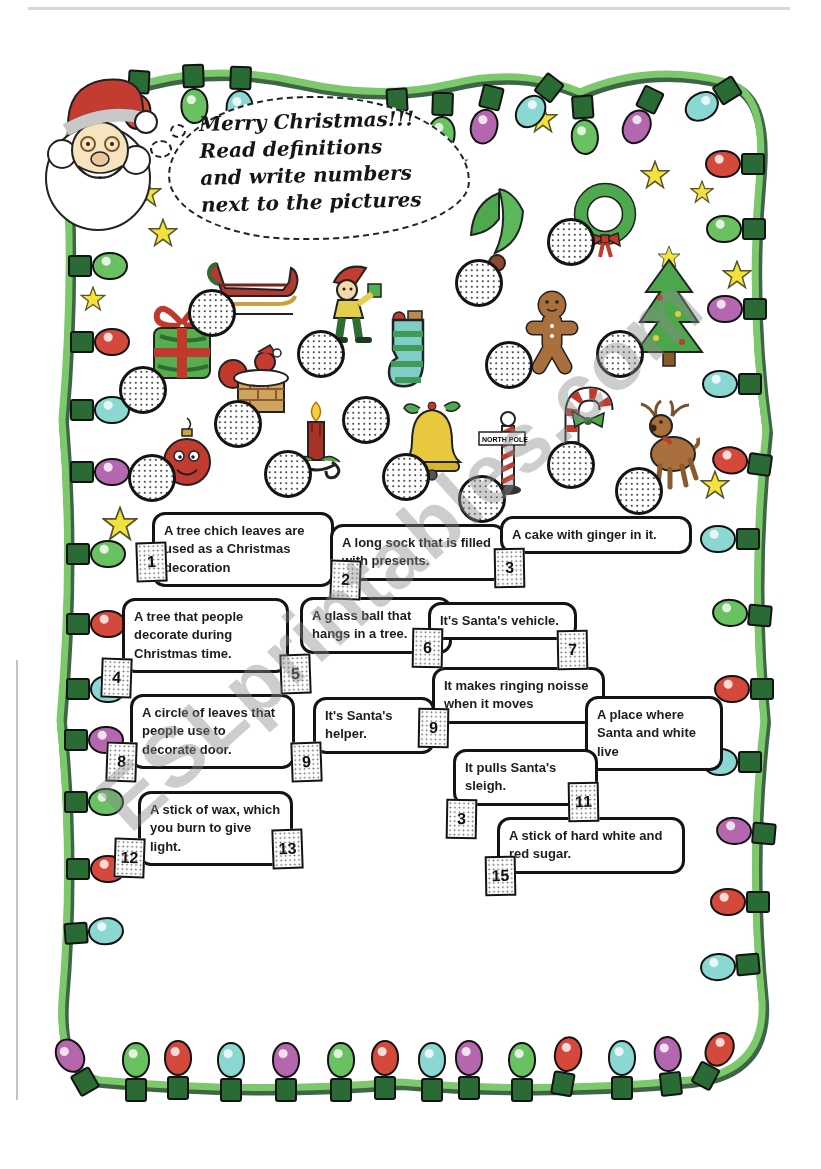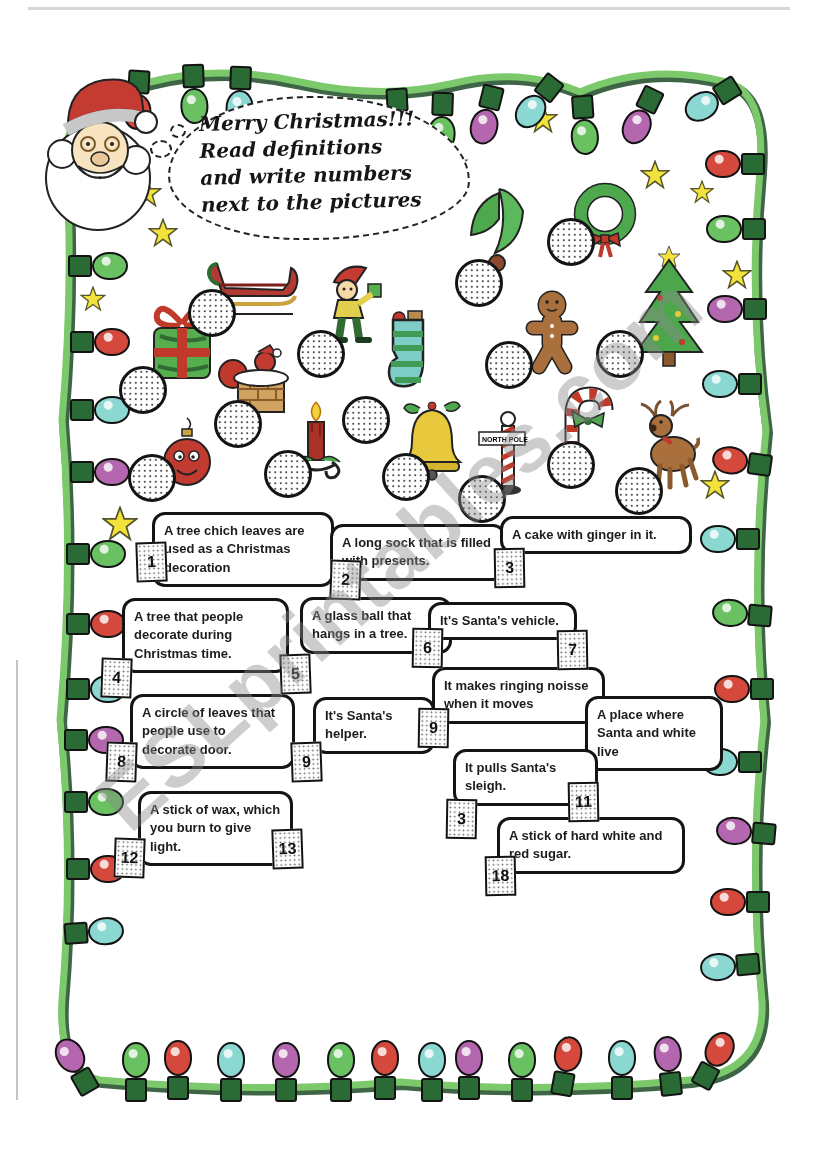--- a/index.html
+++ b/index.html
@@ -346,21 +346,21 @@
       <span>13</span>
     </div>
 
   <div class="defbox" style="left:453px;top:749px;width:121px"><span>It pulls Santa's sleigh.</span></div>
   <div class="tag" style="left:446px;top:799px;transform:rotate(1deg)">
       <span>3</span>
     </div>
 
   <div class="defbox" style="left:497px;top:817px;width:164px"><span>A stick of hard white and red sugar.</span></div>
   <div class="tag" style="left:485px;top:856px;transform:rotate(-1deg)">
-      <span>18</span>
+      <span>15</span>
     </div>
 
 
   <div class="watermark">ESLprintables.com</div>
 
 <div class="star" style="left: 132px; top: 178px; width: 30px; height: 30px;">
       <svg viewBox="0 0 100 100">
         <polygon points="50,4 62,36 96,36 68,58 78,92 50,71 22,92 32,58 4,36 38,36" fill="#f3e13c" stroke="#55542a" stroke-width="5"></polygon>
       </svg>
     </div>

